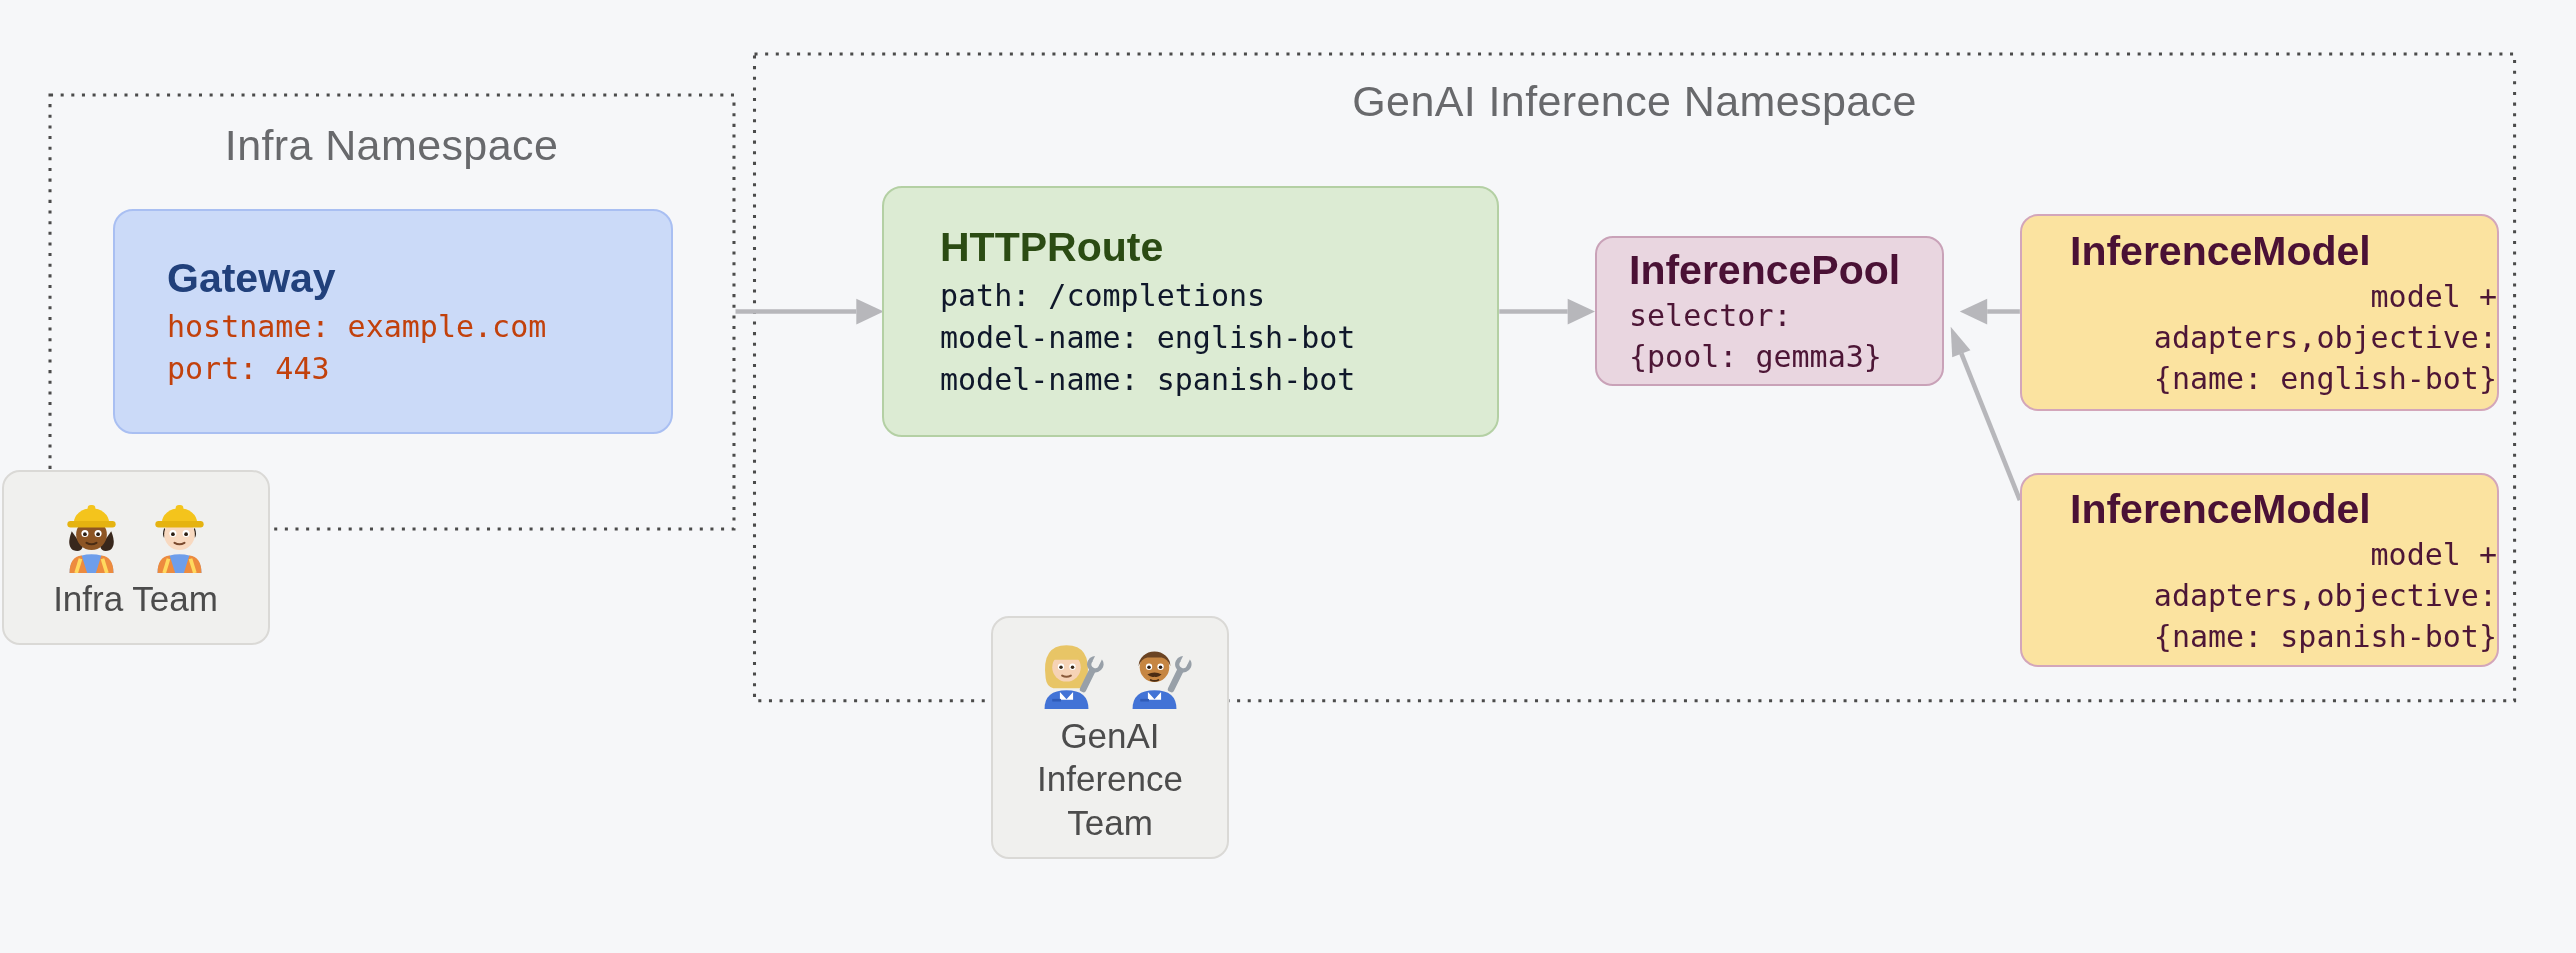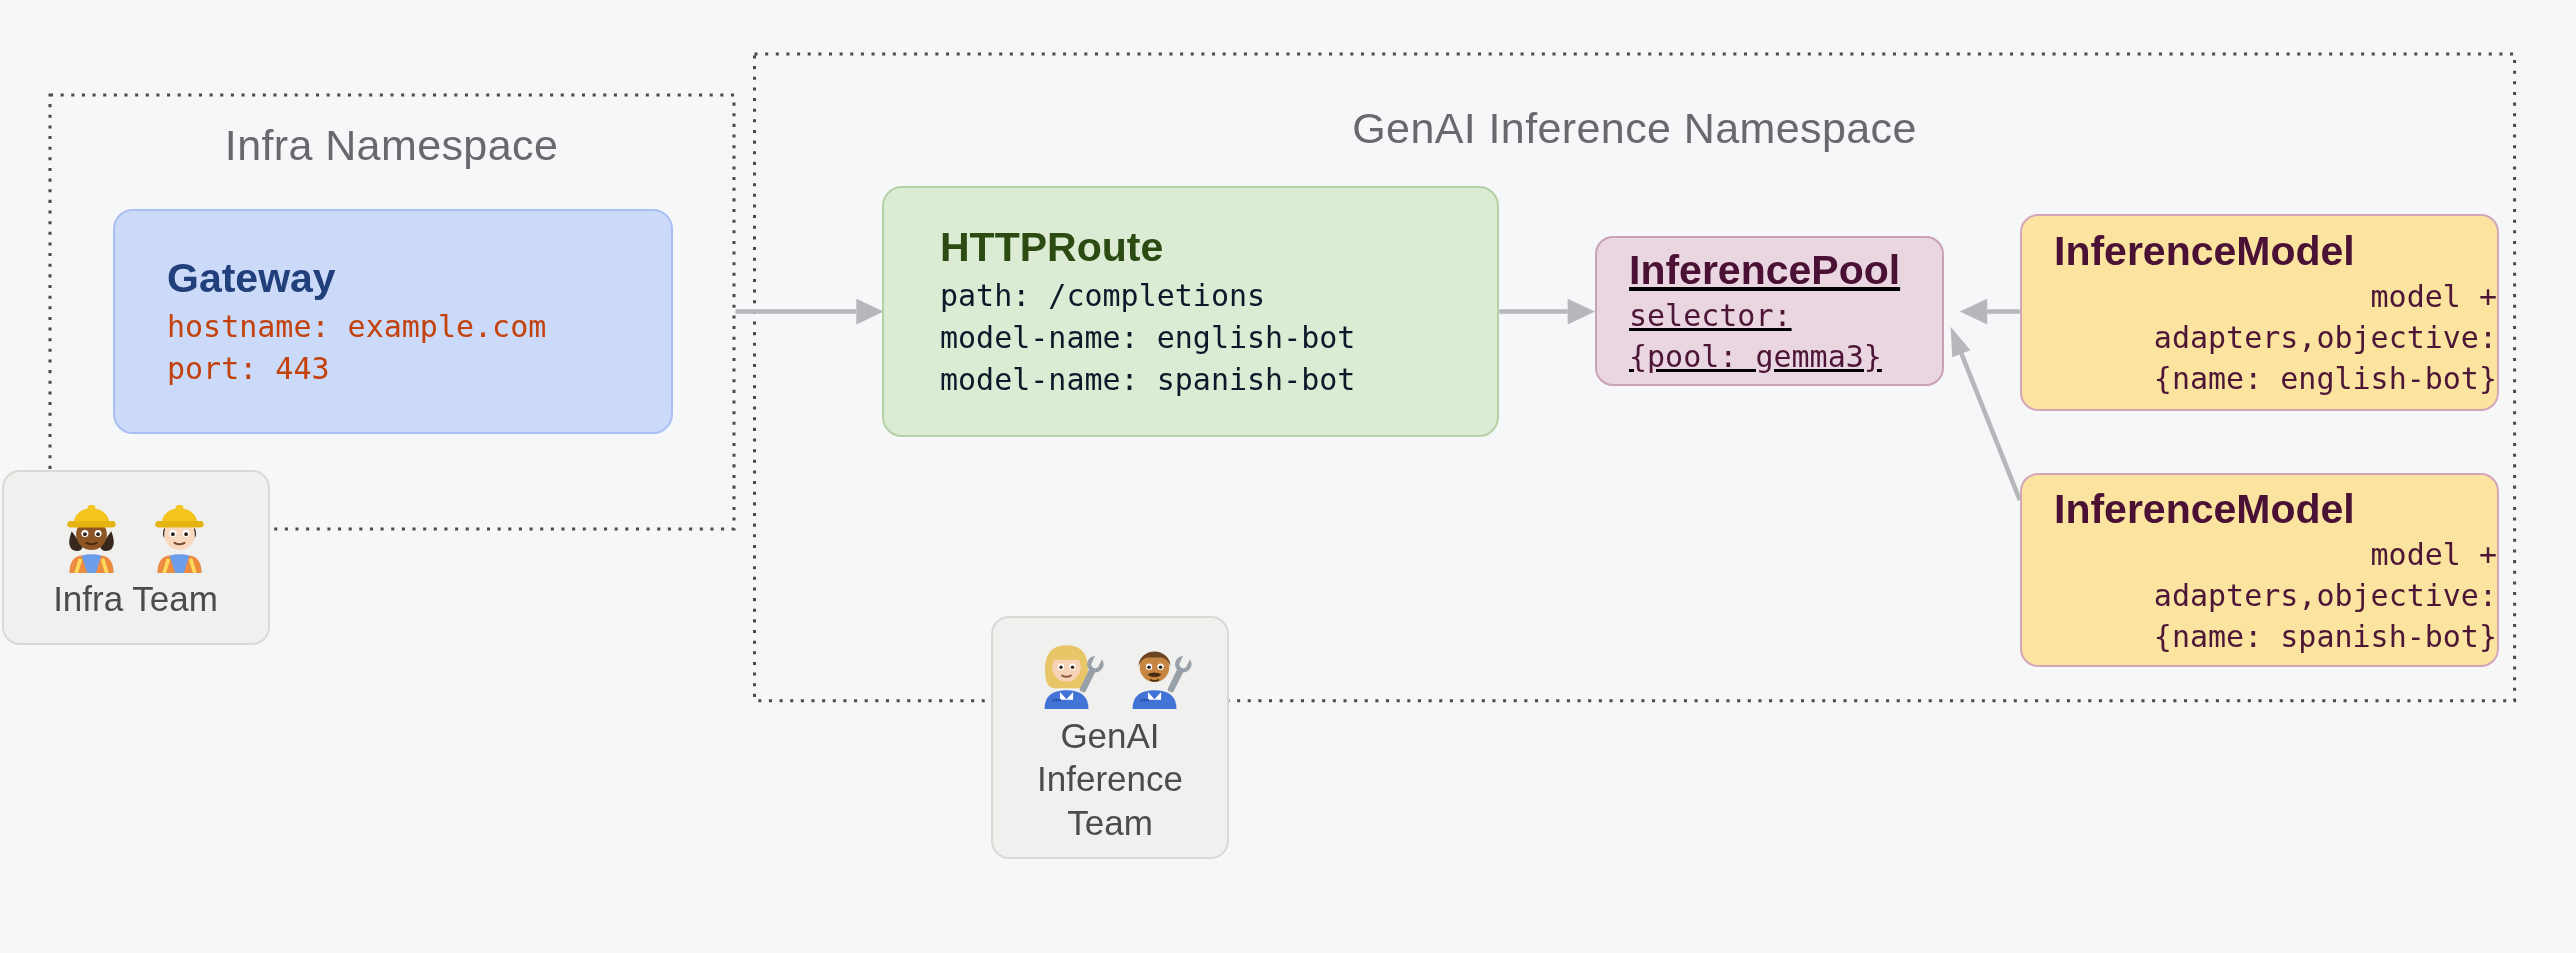--- a/index.html
+++ b/index.html
@@ -11,21 +11,21 @@
   }
   .canvas{position:absolute;inset:0;}
   .layer{position:absolute;left:0;top:0;z-index:0;}
 
   .ns-title{
     position:absolute;z-index:1;
     color:#68696c;font-size:43px;line-height:1.2;
     text-align:center;letter-spacing:0.4px;
   }
   .ns-title.infra{left:48px;top:120px;width:687px;}
-  .ns-title.genai{left:754px;top:76px;width:1761px;margin-top:27px;}
+  .ns-title.genai{left:754px;top:76px;width:1761px;}
 
   .node{
     position:absolute;z-index:2;
     border-radius:20px;
     display:flex;flex-direction:column;justify-content:center;
     box-sizing:border-box;
   }
   .node .node-title{font-weight:bold;font-size:41px;line-height:50px;margin-bottom:3px;}
   .node .node-line{font-family:"DejaVu Sans Mono",monospace;font-size:30px;line-height:42px;white-space:pre;}
 
@@ -33,26 +33,26 @@
     background:#cbdaf8;border:2.3px solid #a9bff2;padding-left:52px;}
   .node.gateway .node-title{color:#21407b;}
   .node.gateway .node-line{color:#c2410c;}
 
   .node.httproute{left:882px;top:186px;width:617px;height:251px;
     background:#dcebd3;border:2.3px solid #b4d0a4;padding-left:56px;}
   .node.httproute .node-title{color:#2b4b13;}
   .node.httproute .node-line{color:#0f172a;}
 
   .node.pool{left:1595px;top:236px;width:349px;height:150px;
-    background:#e9d6e0;border:2.3px solid #c9a2b8;padding-left:32px;border-radius:18px;text-decoration:underline;}
+    background:#e9d6e0;border:2.3px solid #c9a2b8;padding-left:32px;border-radius:18px;}
   .node.pool .node-title{color:#4a1135;margin-bottom:0;}
   .node.pool .node-line{color:#4d1636;line-height:41px;}
 
   .node.model{width:479px;background:#fbe3a0;border:2.3px solid #d3a6ba;
-    padding-left:32px;border-radius:18px;}
+    padding-left:48px;border-radius:18px;}
   .node.model-en{left:2020px;top:214px;height:197px;}
   .node.model-es{left:2020px;top:473px;height:194px;}
   .node.model .node-title{color:#4a1135;margin-bottom:0;}
   .node.model .node-line{color:#4d1636;line-height:41px;text-align:right;}
 
   .team{
     position:absolute;z-index:3;
     background:#f0f0ee;border:2.3px solid #dad9d6;border-radius:18px;
     display:flex;flex-direction:column;align-items:center;justify-content:center;
     box-sizing:border-box;gap:4.6px;

